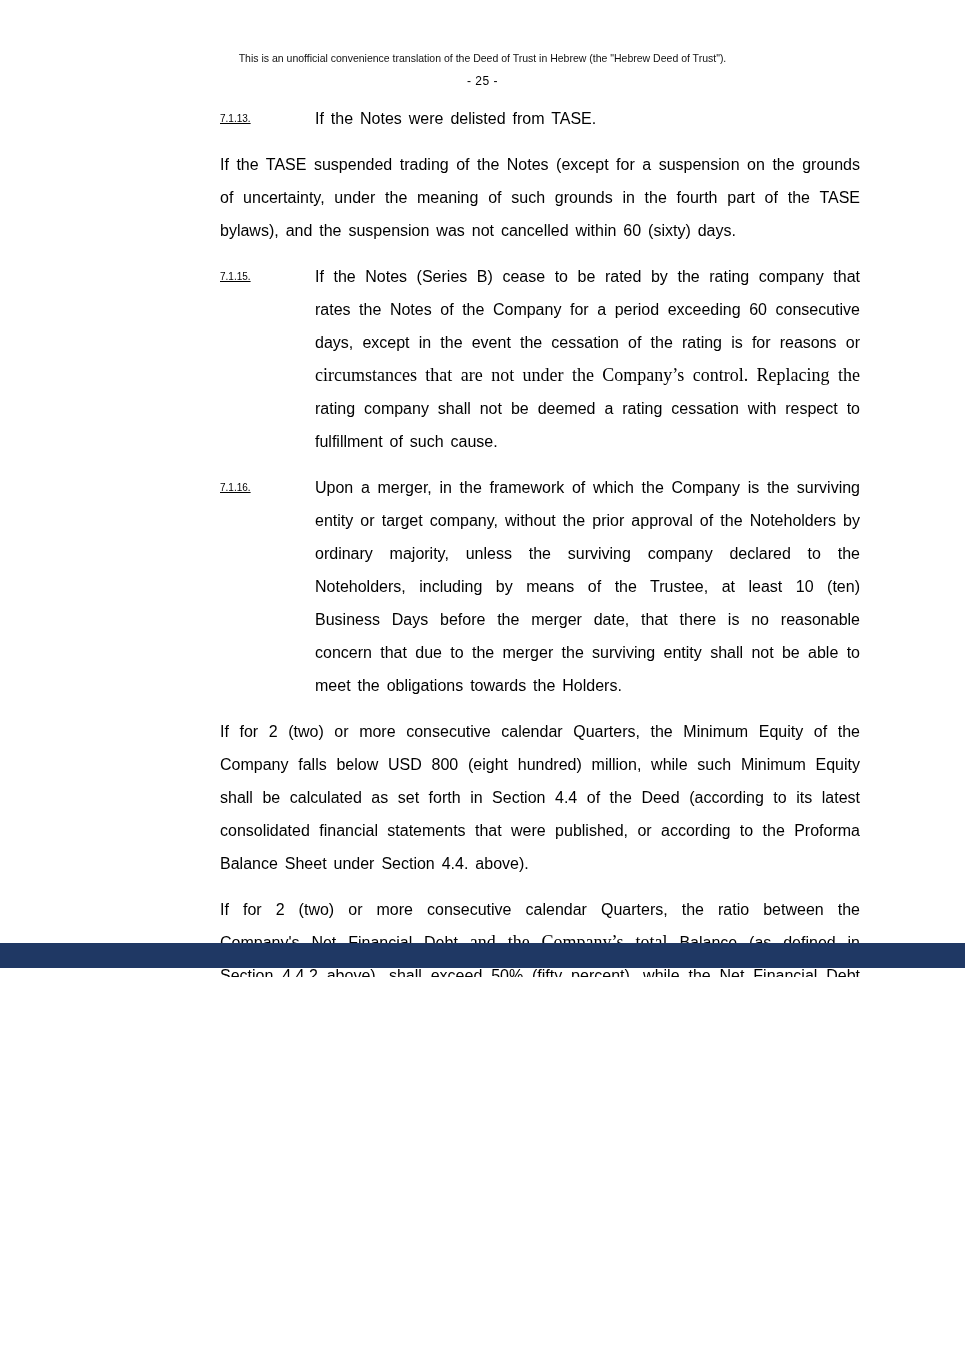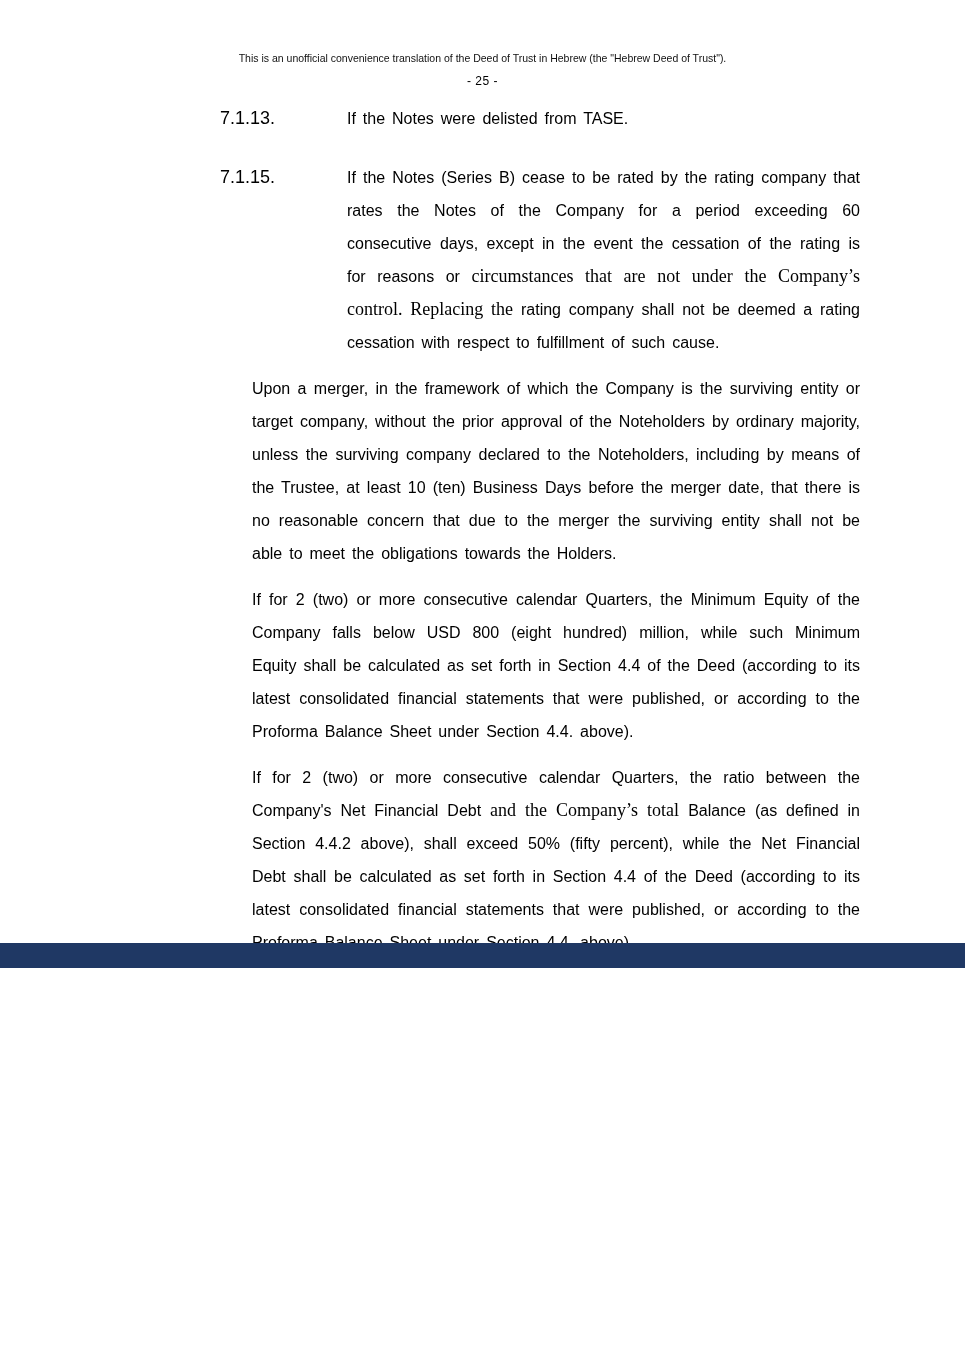--- a/index.html
+++ b/index.html
@@ -32,30 +32,30 @@
   .clauses {
     margin-top: 14px;
     padding: 0 105px 0 220px;
   }
   .clause {
     display: flex;
     margin-bottom: 13px;
   }
   .clause-number {
     flex: 0 0 95px;
-    font-size: 18px;
+    font-size: 10px;
     line-height: 33px;
+    text-decoration: underline;
   }
   .clause-text {
     flex: 1;
     font-size: 16px;
     line-height: 33px;
     text-align: justify;
     word-spacing: 2.5px;
-    margin-left: 32px;
   }
   .clause-text .serif {
     font-family: "Liberation Serif", serif;
     font-size: 18px;
   }
   .footer-bar {
     position: absolute;
     left: 0;
     right: 0;
     bottom: 9px;
@@ -72,26 +72,28 @@
   </div>
 
   <div class="page-number">- 25 -</div>
 
   <div class="clauses">
       <div class="clause">
         <div class="clause-number">7.1.13.</div>
         <div class="clause-text"><span>If the Notes were delisted from TASE.</span></div>
       </div>
       <div class="clause">
+        <div class="clause-text"><span>If the TASE suspended trading of the Notes (except for a suspension on the grounds of uncertainty, under the meaning of such grounds in the fourth part of the TASE bylaws), and the suspension was not cancelled within 60 (sixty) days.</span></div>
       </div>
       <div class="clause">
         <div class="clause-number">7.1.15.</div>
         <div class="clause-text"><span>If the Notes (Series B) cease to be rated by the rating company that rates the Notes of the Company for a period exceeding 60 consecutive days, except in the event the cessation of the rating is for reasons or </span><span class="serif">circumstances that are not under the Company’s control. Replacing the </span><span>rating company shall not be deemed a rating cessation with respect to fulfillment of such cause.</span></div>
       </div>
       <div class="clause">
+        <div class="clause-number">7.1.16.</div>
         <div class="clause-text"><span>Upon a merger, in the framework of which the Company is the surviving entity or target company, without the prior approval of the Noteholders by ordinary majority, unless the surviving company declared to the Noteholders, including by means of the Trustee, at least 10 (ten) Business Days before the merger date, that there is no reasonable concern that due to the merger the surviving entity shall not be able to meet the obligations towards the Holders.</span></div>
       </div>
       <div class="clause">
         <div class="clause-text"><span>If for 2 (two) or more consecutive calendar Quarters, the Minimum Equity of the Company falls below USD 800 (eight hundred) million, while such Minimum Equity shall be calculated as set forth in Section 4.4 of the Deed (according to its latest consolidated financial statements that were published, or according to the Proforma Balance Sheet under Section 4.4. above).</span></div>
       </div>
       <div class="clause">
         <div class="clause-text"><span>If for 2 (two) or more consecutive calendar Quarters, the ratio between the Company's Net Financial Debt </span><span class="serif">and the Company’s total </span><span>Balance (as defined in Section 4.4.2 above), shall exceed 50% (fifty percent), while the Net Financial Debt shall be calculated as set forth in Section 4.4 of the Deed (according to its latest consolidated financial statements that were published, or according to the Proforma Balance Sheet under Section 4.4. above).</span></div>
       </div>
     </div>
 

